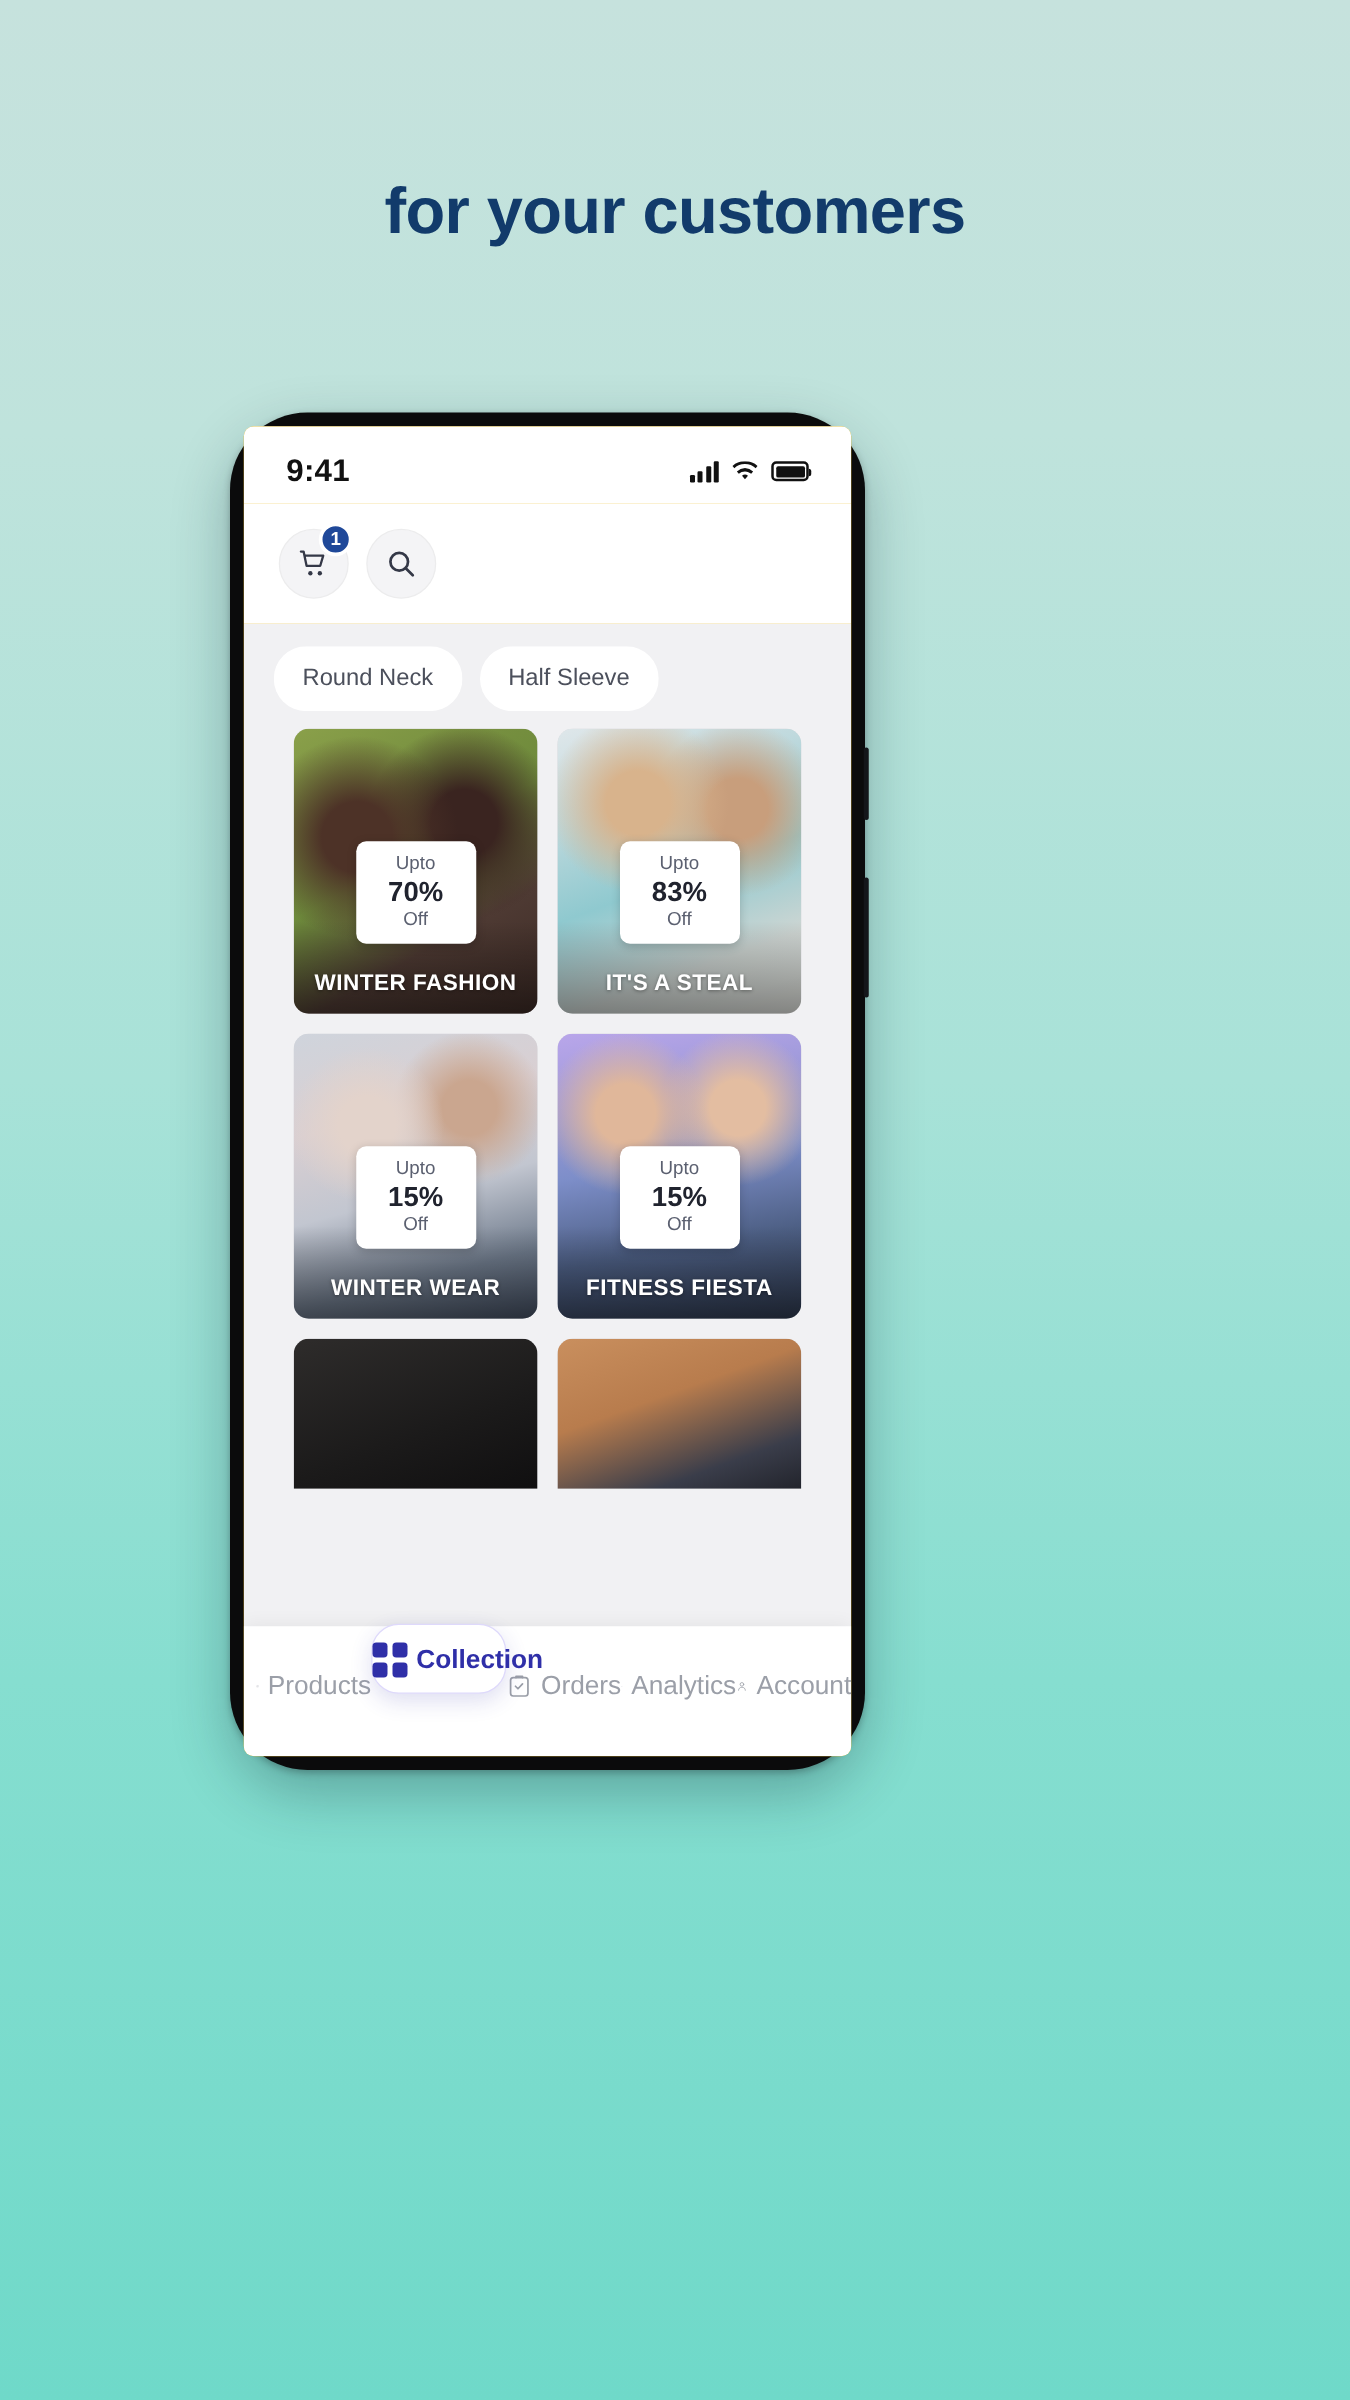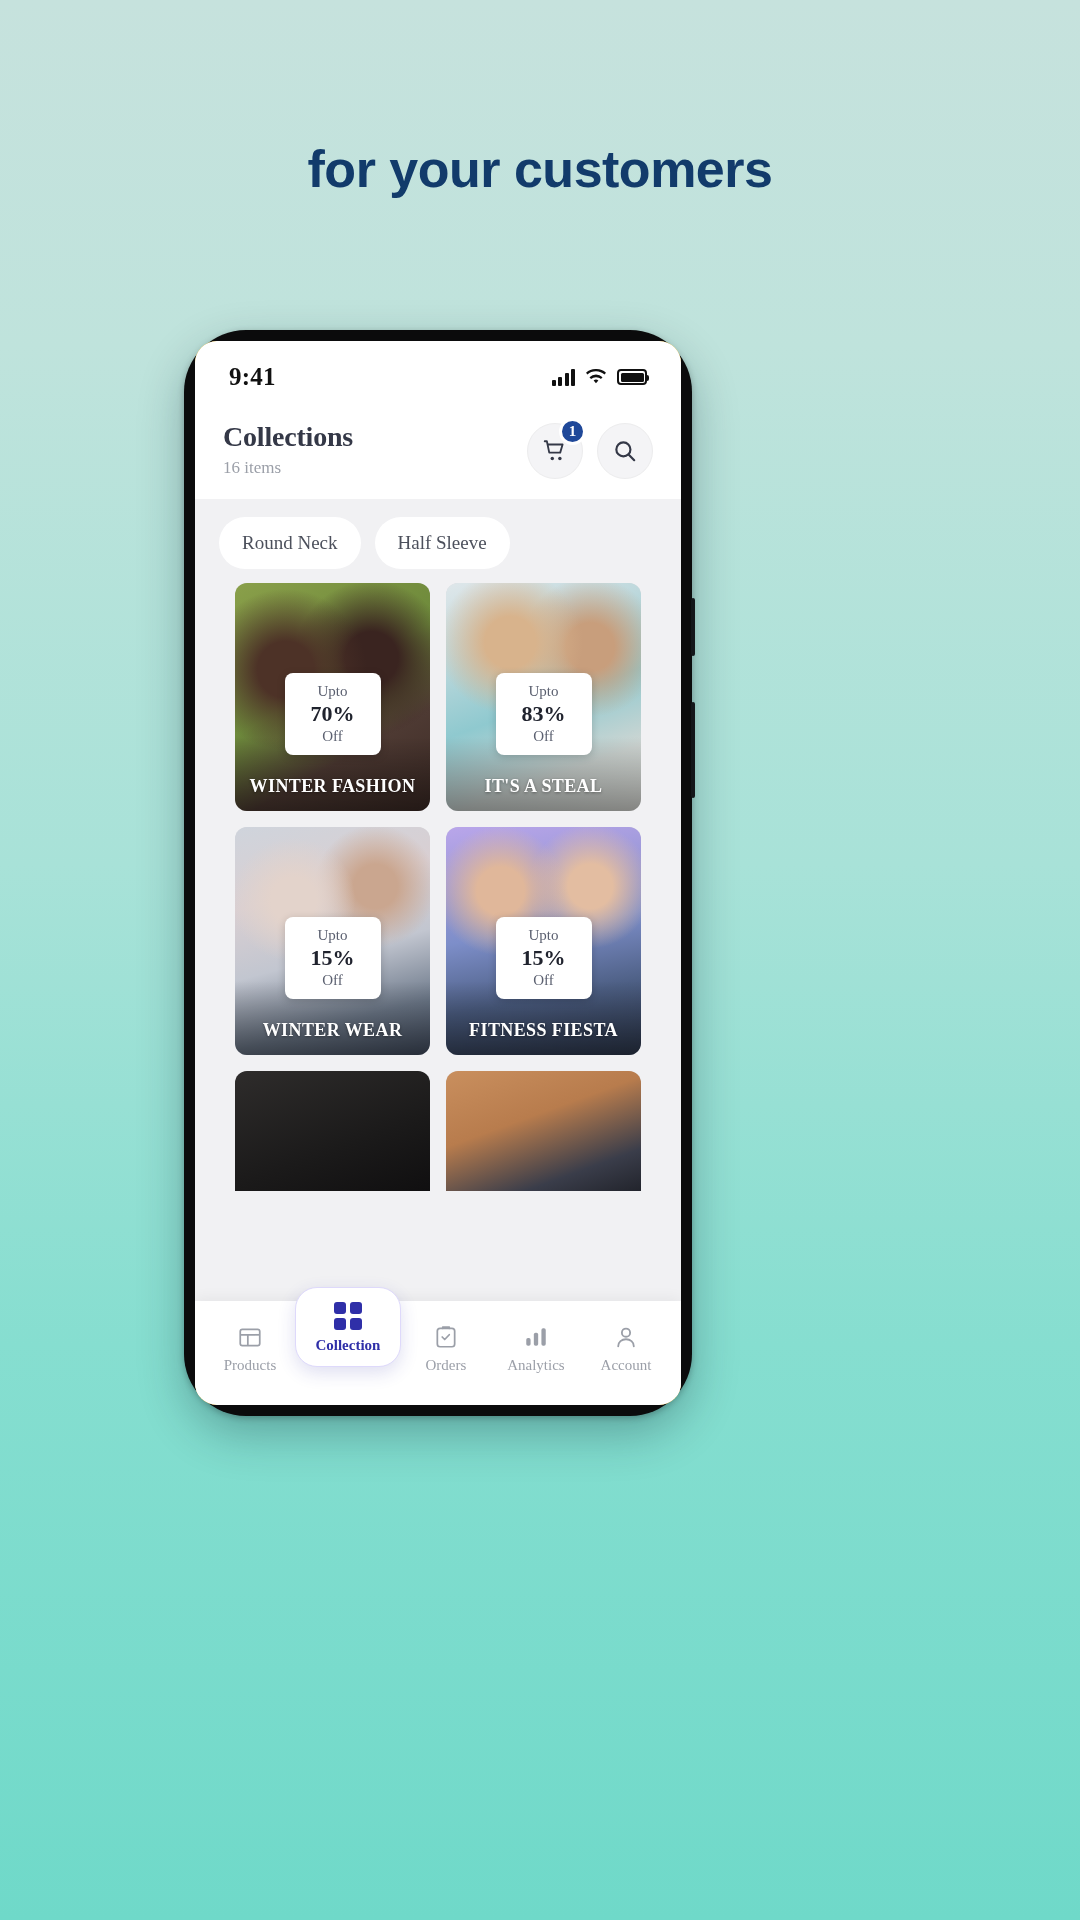--- a/index.html
+++ b/index.html
@@ -35,21 +35,21 @@
   .phone::before { 
     content:""; position:absolute; right:-3px; top:268px;
     width:4px; height:58px; background:#14161a; border-radius:3px;
   }
   .phone::after { 
     content:""; position:absolute; right:-3px; top:372px;
     width:4px; height:96px; background:#14161a; border-radius:3px;
   }
   .screen {
     position:relative; width:100%; height:100%;
-    background:#eab308; border-radius:22px; overflow:hidden;font-family:Liberation Serif, serif;
+    background:#eab308; border-radius:8px; overflow:hidden;
   }
 
   
   .statusbar {
     height:62px; display:flex; align-items:center;
     justify-content:space-between; padding:10px 34px 0 34px;
     background:#fff;
   }
   .clock { font-size:25px; font-weight:600; color:#111; letter-spacing:.2px; }
   .sysicons { display:flex; align-items:center; gap:10px; }
@@ -164,22 +164,22 @@
   .card.partial { height:120px; border-radius:12px 12px 0 0; }
 
   
   .bottomnav {
     position:absolute; left:0; right:0; bottom:0; height:104px;
     background:#fff; display:flex; align-items:center;
     justify-content:space-around; padding:0 10px 8px 10px;
     box-shadow:0 -2px 14px rgba(0,0,0,.06);
   }
   .navitem {
-    display:flex; flex-direction:column; align-items:center; gap:7px;
-    color:#9b9fa8; font-size:15px; width:92px;
+    display:flex; flex-direction:row; align-items:center; gap:7px;
+    color:#9b9fa8; font-size:21px; width:92px;
   }
   .navitem.active {
     position:relative; color:#2f2fa8; font-weight:bold;
     background:#fff; border:1.5px solid #ded9fb;
     border-radius:22px; padding:14px 0 12px 0;
     margin-top:-44px; width:108px;
     box-shadow:0 6px 18px rgba(47,47,168,.16);
   }
   .dots { display:grid; grid-template-columns:repeat(2,1fr); gap:4px; }
   .dots i { display:block; width:12px; height:12px; border-radius:3px; background:#2f2fa8; }
@@ -208,24 +208,20 @@
           <path d="M12 8.6c2.1 0 4 .8 5.4 2.1l1.7-2.1A11 11 0 0 0 12 5.6a11 11 0 0 0-7.1 3l1.7 2.1A7.9 7.9 0 0 1 12 8.6z" fill="#111"></path>
           <path d="M12 2.2c3.6 0 6.9 1.4 9.3 3.6l1.6-2A15.3 15.3 0 0 0 12 -.2 15.3 15.3 0 0 0 1.1 3.8l1.6 2A13.4 13.4 0 0 1 12 2.2z" fill="#111"></path>
         </svg>
         <span class="batt">
             <span></span>
           </span>
       </div>
     </div>
 
     <div class="appheader">
-      <div class="titleblk">
-        <h1>Collections</h1>
-        <p>16 items</p>
-      </div>
       <div class="hdr-actions">
         <div class="circlebtn">
           <svg width="26" height="26" viewBox="0 0 24 24" fill="none" stroke="#343847" stroke-width="1.7" stroke-linecap="round" stroke-linejoin="round">
             <path d="M2.5 3h2l2.2 10.5h10.1L19 6H6"></path>
             <circle cx="9.5" cy="19" r="1.6" fill="#343847" stroke="none"></circle>
             <circle cx="16.5" cy="19" r="1.6" fill="#343847" stroke="none"></circle>
           </svg>
           <span class="badge">1</span>
         </div>
         <div class="circlebtn">

